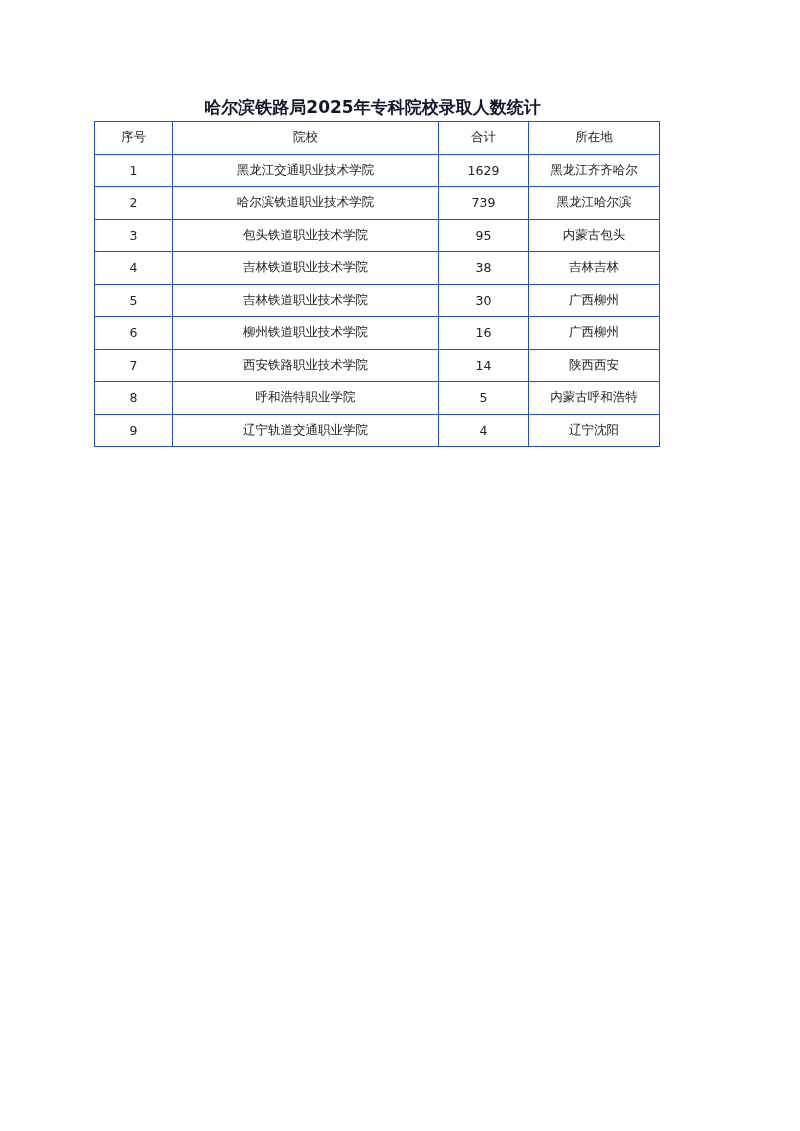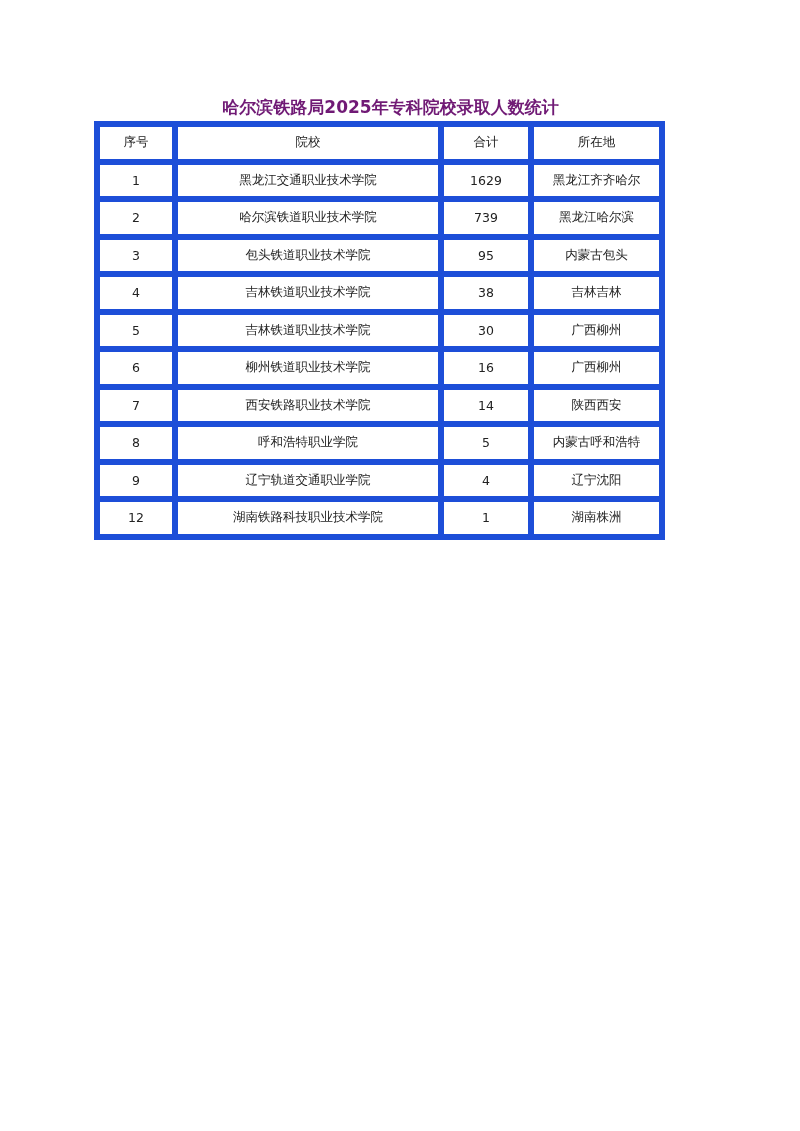--- a/index.html
+++ b/index.html
@@ -1,22 +1,22 @@
 <!DOCTYPE html>
 <html><head>
 <meta charset="utf-8">
 <style>
   html, body { margin: 0; padding: 0; background: #ffffff; }
   body { width: 800px; height: 1131px; position: relative; overflow: hidden;
          font-family: "DejaVu Sans", "Liberation Sans", sans-serif; color: #222; }
-  .title { position: absolute; left: 108px; width: 565px; top: 96px; text-align: center;
-           font-size: 17px; font-weight: bold; color: #701a75; letter-spacing: 0px; }
+  .title { position: absolute; left: 90px; width: 565px; top: 96px; text-align: center;
+           font-size: 17px; font-weight: bold; color: #0f172a; letter-spacing: 0px; }
   table { position: absolute; left: 94px; top: 121px; border-collapse: collapse;
           width: 566px; table-layout: fixed; }
-  td, th { border: 6px solid #1d4ed8; height: 31.5px; padding: 0; text-align: center;
+  td, th { border: 1px solid #1d4ed8; height: 31.5px; padding: 0; text-align: center;
            vertical-align: middle; font-size: 12.5px; font-weight: normal; color: #222; }
   col.c1 { width: 78px; } col.c2 { width: 266px; } col.c3 { width: 90px; } col.c4 { width: 131px; }
 </style>
 </head>
 <body>
 
 <div class="title">哈尔滨铁路局2025年专科院校录取人数统计</div>
 
 <table>
   <colgroup>
@@ -81,20 +81,14 @@
         <td>呼和浩特职业学院</td>
         <td>5</td>
         <td>内蒙古呼和浩特</td>
       </tr>
       <tr>
         <td>9</td>
         <td>辽宁轨道交通职业学院</td>
         <td>4</td>
         <td>辽宁沈阳</td>
       </tr>
-      <tr>
-        <td>12</td>
-        <td>湖南铁路科技职业技术学院</td>
-        <td>1</td>
-        <td>湖南株洲</td>
-      </tr>
     </tbody>
 </table>
 
 </body></html>

